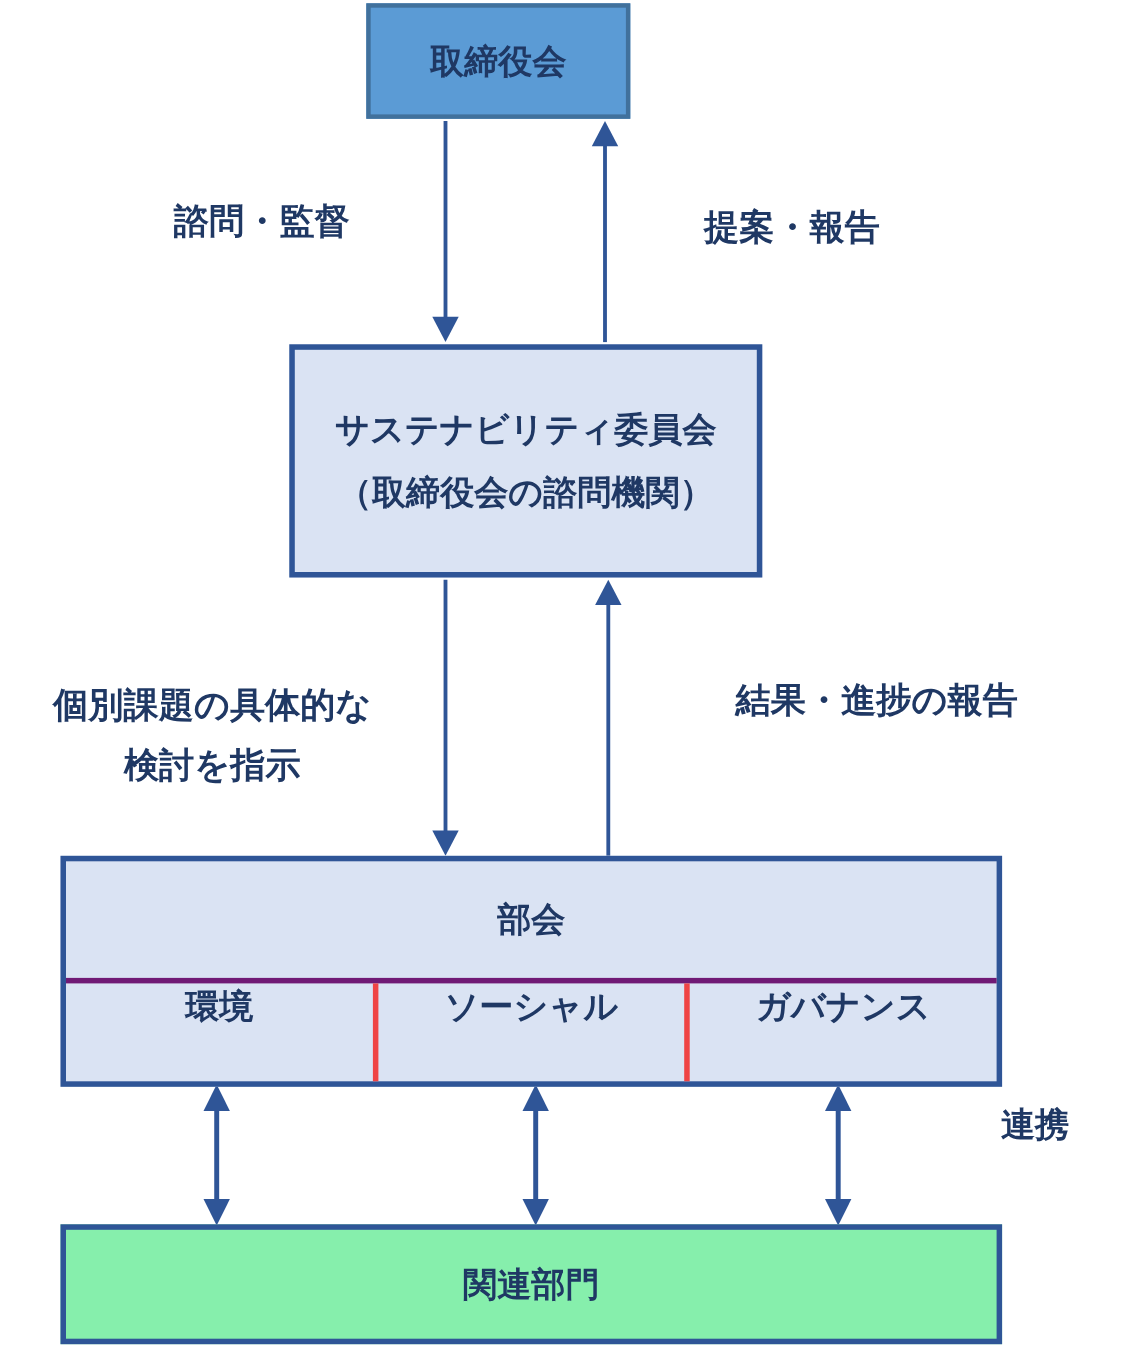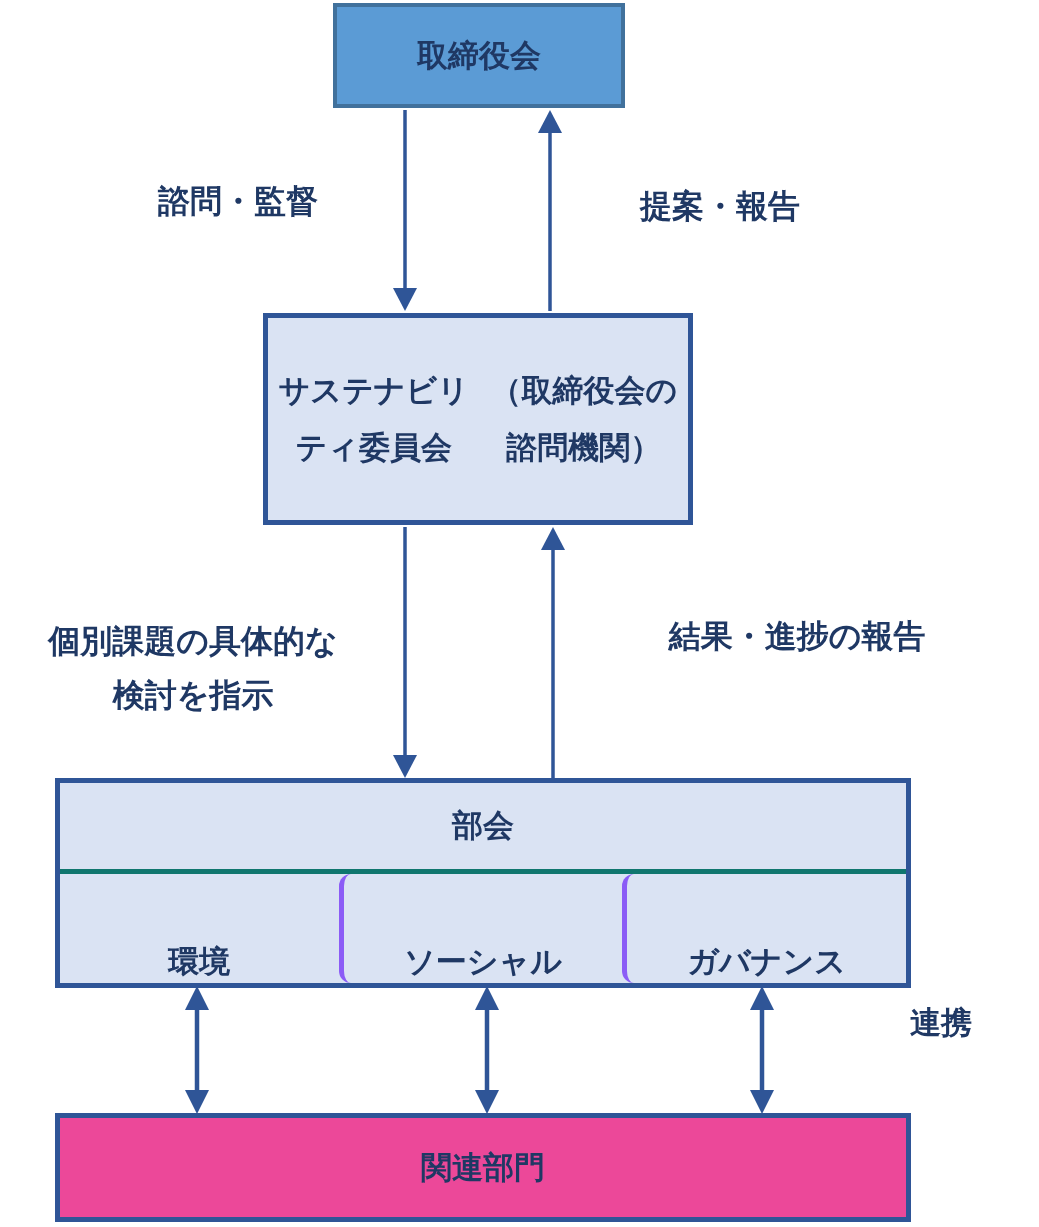--- a/index.html
+++ b/index.html
@@ -15,55 +15,55 @@
     overflow: hidden;
   }
   .abs { position: absolute; }
   .node {
     display: flex;
     align-items: center;
     justify-content: center;
     text-align: center;
   }
   .board-box {
-    left: 333px; top: 3px; width: 292px; height: 105px;
+    left: 333px; top: 3px; width: 240px; height: 105px;
     background: #5B9BD5;
     border: 4px solid #41719C;
     font-size: 31px;
   }
   .committee-box {
     left: 263px; top: 313px; width: 430px; height: 212px;
     background: #DAE3F3;
     border: 5px solid #2F5597;
-    flex-direction: row;
+    flex-direction: column;
     font-size: 31px;
     line-height: 57px;
   }
   .bukai-box {
     left: 55px; top: 778px; width: 856px; height: 210px;
     background: #DAE3F3;
     border: 5px solid #2F5597;
     display: flex;
     flex-direction: column;
     font-size: 31px;
   }
   .bukai-header {
-    height: 91px;
-    border-bottom: 5px solid #0f766e;
+    height: 111px;
+    border-bottom: 5px solid #701a75;
     display: flex; align-items: center; justify-content: center; text-align: center;
   }
   .bukai-cells { flex: 1; display: flex; }
   .bukai-cell {
     flex: 1;
-    display: flex; align-items: flex-end; justify-content: center; border-radius: 12px;
+    display: flex; align-items: flex-start; justify-content: center;
   }
-  .bukai-cell + .bukai-cell { border-left: 5px solid #8b5cf6; }
+  .bukai-cell + .bukai-cell { border-left: 5px solid #ef4444; }
   .related-box {
     left: 55px; top: 1113px; width: 856px; height: 109px;
-    background: #ec4899;
+    background: #86efac;
     border: 5px solid #2F5597;
     font-size: 31px;
   }
   .edge-label {
     position: absolute;
     transform: translate(-50%, -50%);
     white-space: nowrap;
     text-align: center;
     font-size: 32px;
     line-height: 54px;

